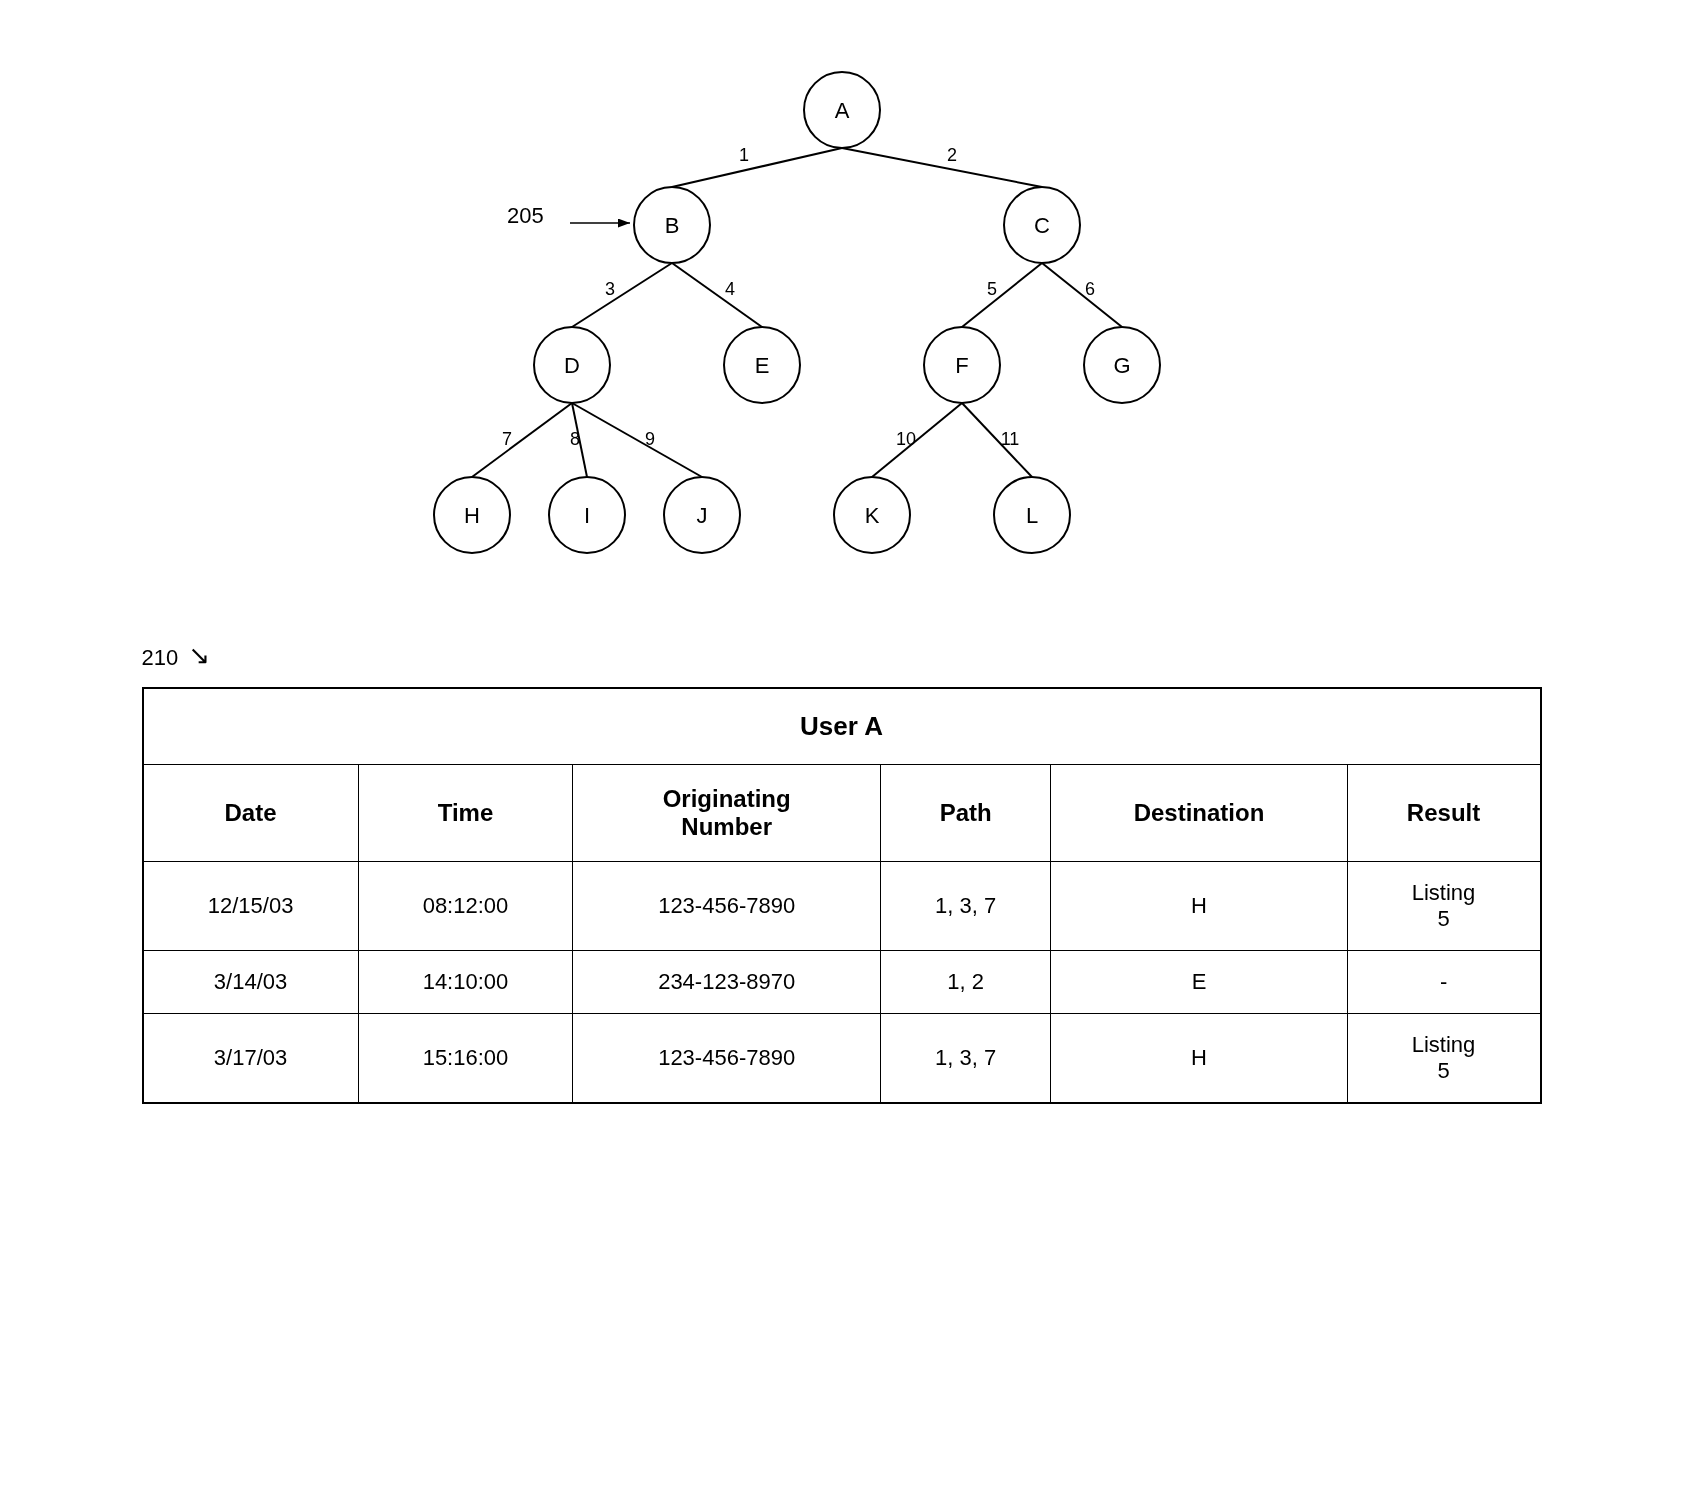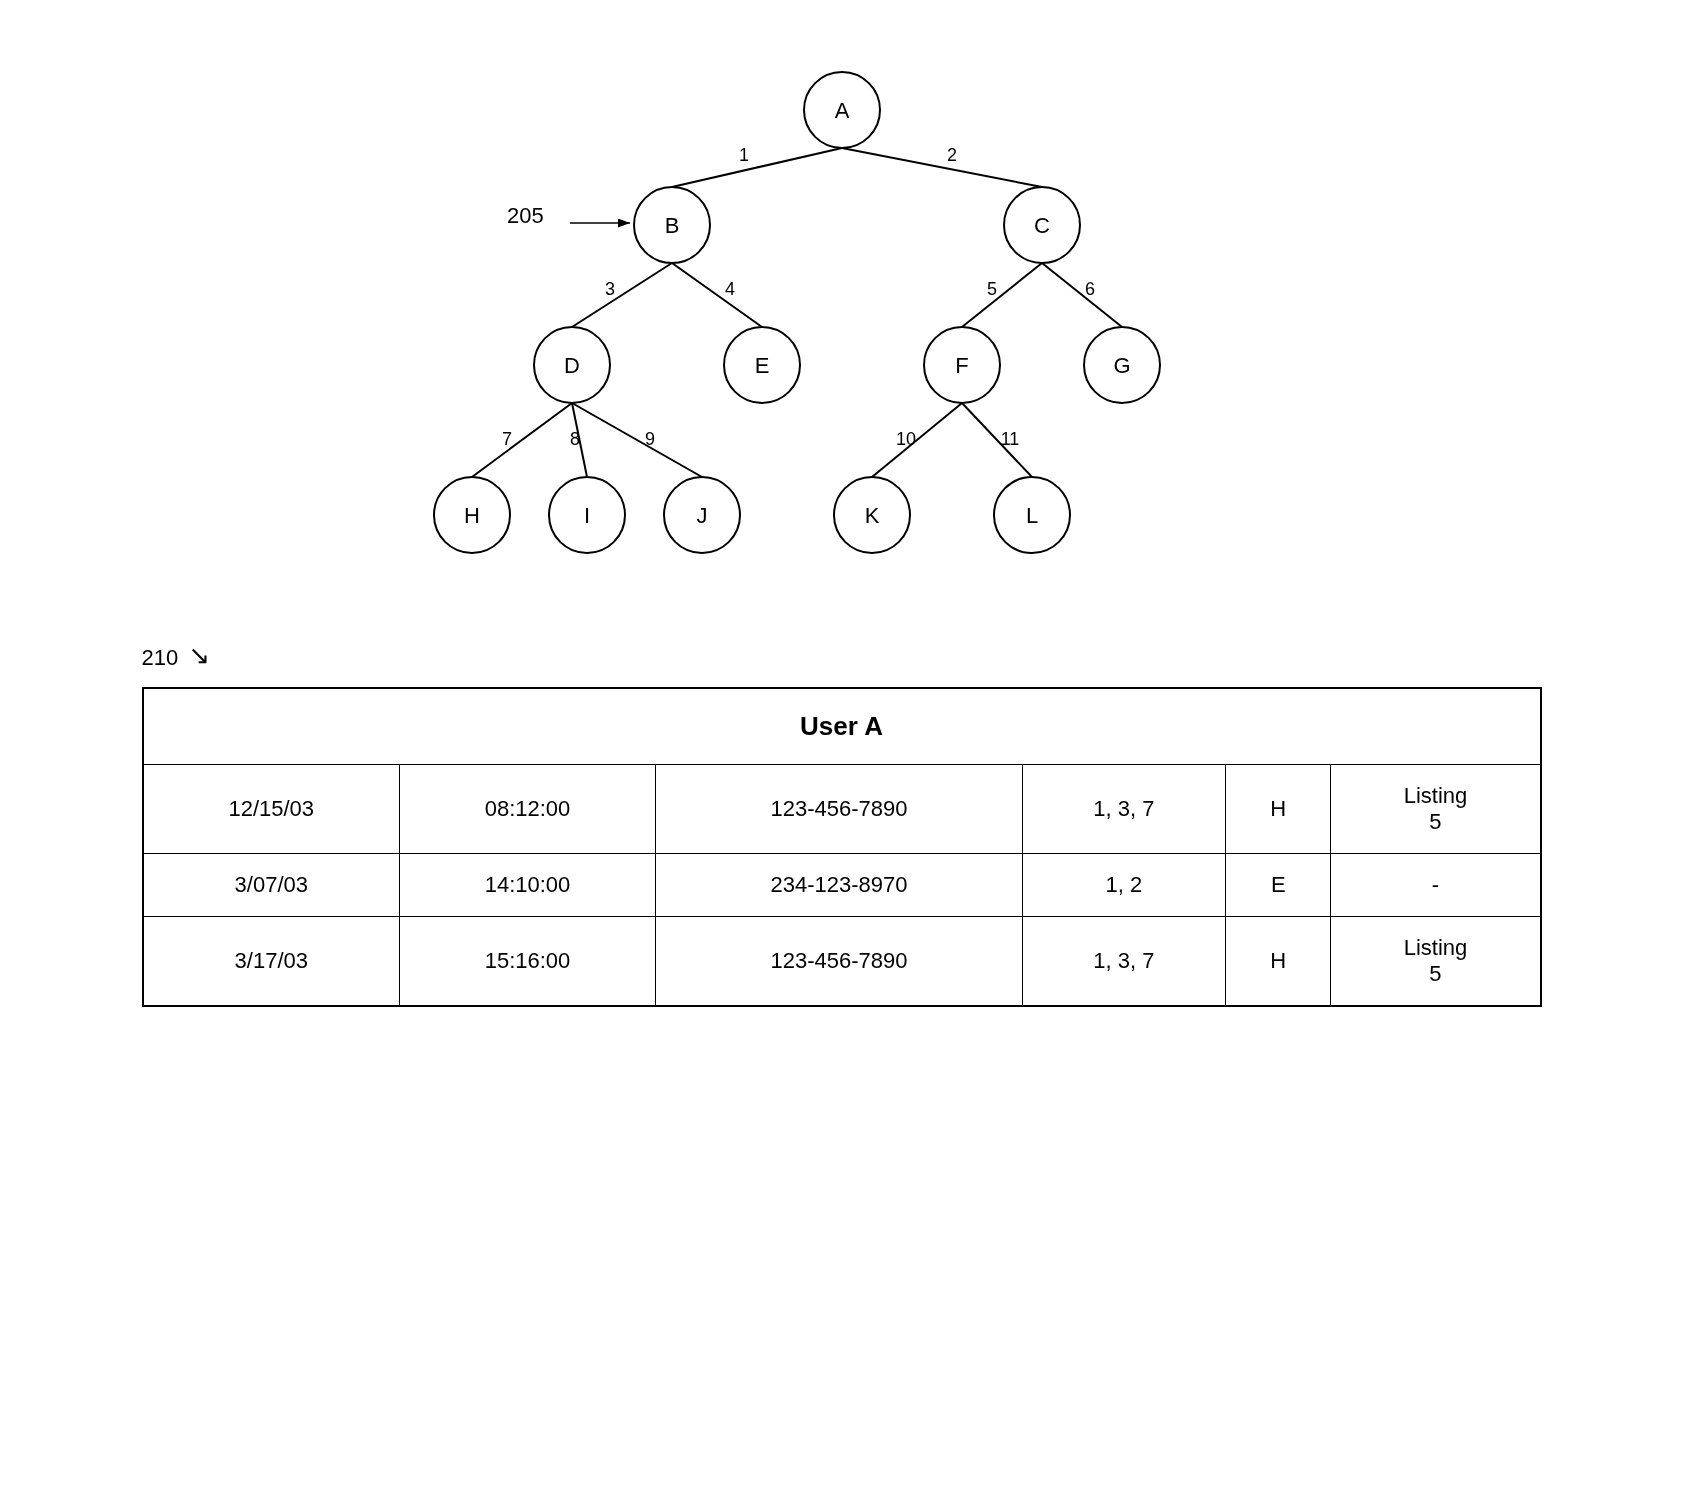--- a/index.html
+++ b/index.html
@@ -186,32 +186,40 @@
     <span>210</span>
     <span class="arrow-symbol">↘</span>
   </div>
 
   <table class="data-table">
 
     <thead>
       <tr class="title-row">
         <th colspan="6">User A</th>
       </tr>
+      <tr class="header-row">
+        <th>Date</th>
+        <th>Time</th>
+        <th>Originating<br>Number</th>
+        <th>Path</th>
+        <th>Destination</th>
+        <th>Result</th>
+      </tr>
     </thead>
     <tbody>
       <tr>
         <td>12/15/03</td>
         <td>08:12:00</td>
         <td>123-456-7890</td>
         <td>1, 3, 7</td>
         <td>H</td>
         <td>Listing<br>5</td>
       </tr>
       <tr>
-        <td>3/07/03</td>
+        <td>3/14/03</td>
         <td>14:10:00</td>
         <td>234-123-8970</td>
         <td>1, 2</td>
         <td>E</td>
         <td>-</td>
       </tr>
       <tr>
         <td>3/17/03</td>
         <td>15:16:00</td>
         <td>123-456-7890</td>

